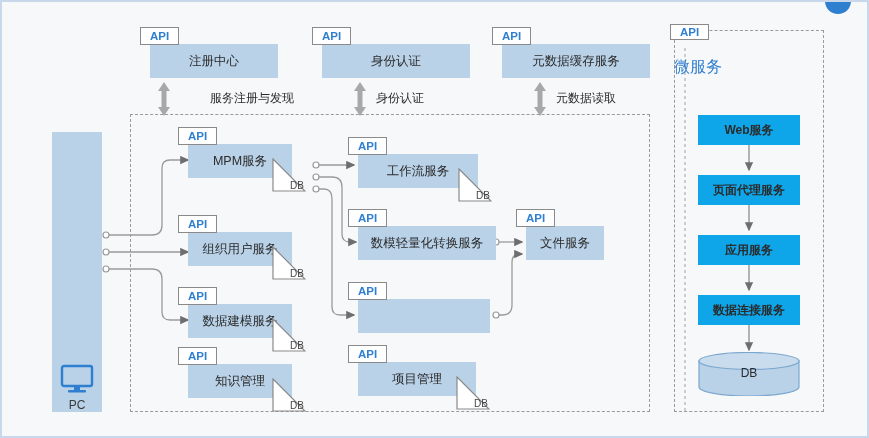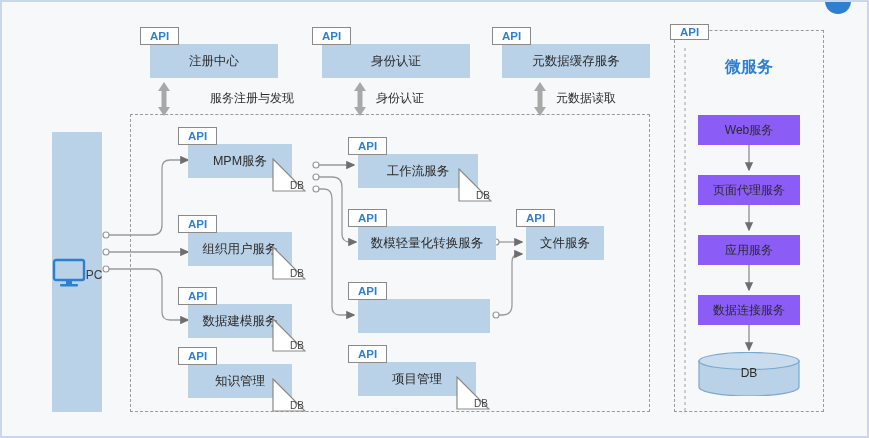--- a/index.html
+++ b/index.html
@@ -5,45 +5,45 @@
   html,body{margin:0;padding:0;background:#ffffff;}
   body{font-family:"Liberation Sans","DejaVu Sans",sans-serif;}
   #stage{position:relative;width:869px;height:438px;background:#f7f8f9;
          border:2px solid #c8d8ea;box-sizing:border-box;overflow:hidden;}
 
   .blue-circle{position:absolute;width:26px;height:26px;border-radius:50%;
      background:#2f7fd1;right:16px;top:-14px;}
 
   
   .pc-col{position:absolute;left:50px;top:130px;width:50px;height:280px;
-     background:#b9d2e8;display:flex;flex-direction:row;align-items:center;
-     justify-content:center;}
+     background:#b9d2e8;display:flex;flex-direction:column;align-items:center;
+     justify-content:flex-end;}
   .pc-icon{width:34px;height:28px;position:relative;}
   .pc-label{font-size:12px;color:#3a3a3a;margin-top:6px;}
 
   
   .panel{position:absolute;border:1.6px dashed #9a9a9a;box-sizing:border-box;}
   #main-panel{left:128px;top:112px;width:520px;height:298px;}
   #micro-panel{left:672px;top:28px;width:150px;height:382px;}
 
   
   .svc{position:absolute;background:#b9d2e8;box-sizing:border-box;
        display:flex;align-items:center;justify-content:center;}
   .svc .txt{font-size:12.5px;color:#2b2b2b;white-space:nowrap;}
   .api-tag{position:absolute;left:-10px;top:-17px;background:#ffffff;
        border:1.4px solid #8a8a8a;padding:1px 9px;font-size:11.5px;
        color:#2f7fd1;font-weight:bold;line-height:14px;}
   .db-corner{position:absolute;right:-14px;bottom:-14px;width:34px;height:34px;}
   .db-corner .lbl{position:absolute;right:2px;bottom:1px;font-size:10px;color:#444;}
 
   
-  .ms-title{position:absolute;left:672px;top:55px;width:150px;text-align:center;
-      font-size:16px;font-weight:bold;color:#2f7fd1;}
-  .ms-box{position:absolute;left:696px;width:102px;height:30px;background:#8b5cf6;
-      display:flex;align-items:center;justify-content:center;font-size:12px;color:#2b2b2b;}
+  .ms-title{position:absolute;left:672px;top:55px;width:150px;
+      font-size:16px;font-weight:normal;color:#2f7fd1;}
+  .ms-box{position:absolute;left:696px;width:102px;height:30px;background:#0ea5e9;
+      display:flex;align-items:center;justify-content:center;font-size:12px;color:#2b2b2b;font-weight:bold;}
   .db-cyl{position:absolute;left:696px;top:350px;width:102px;height:42px;}
 
   
   .top-svc{position:absolute;height:34px;background:#b9d2e8;
       display:flex;align-items:center;justify-content:center;}
   .top-svc .txt{font-size:12.5px;color:#2b2b2b;white-space:nowrap;}
 
   .biarrow{position:absolute;width:14px;height:34px;}
   .biarrow-label{position:absolute;font-size:12px;color:#2b2b2b;white-space:nowrap;}
 

